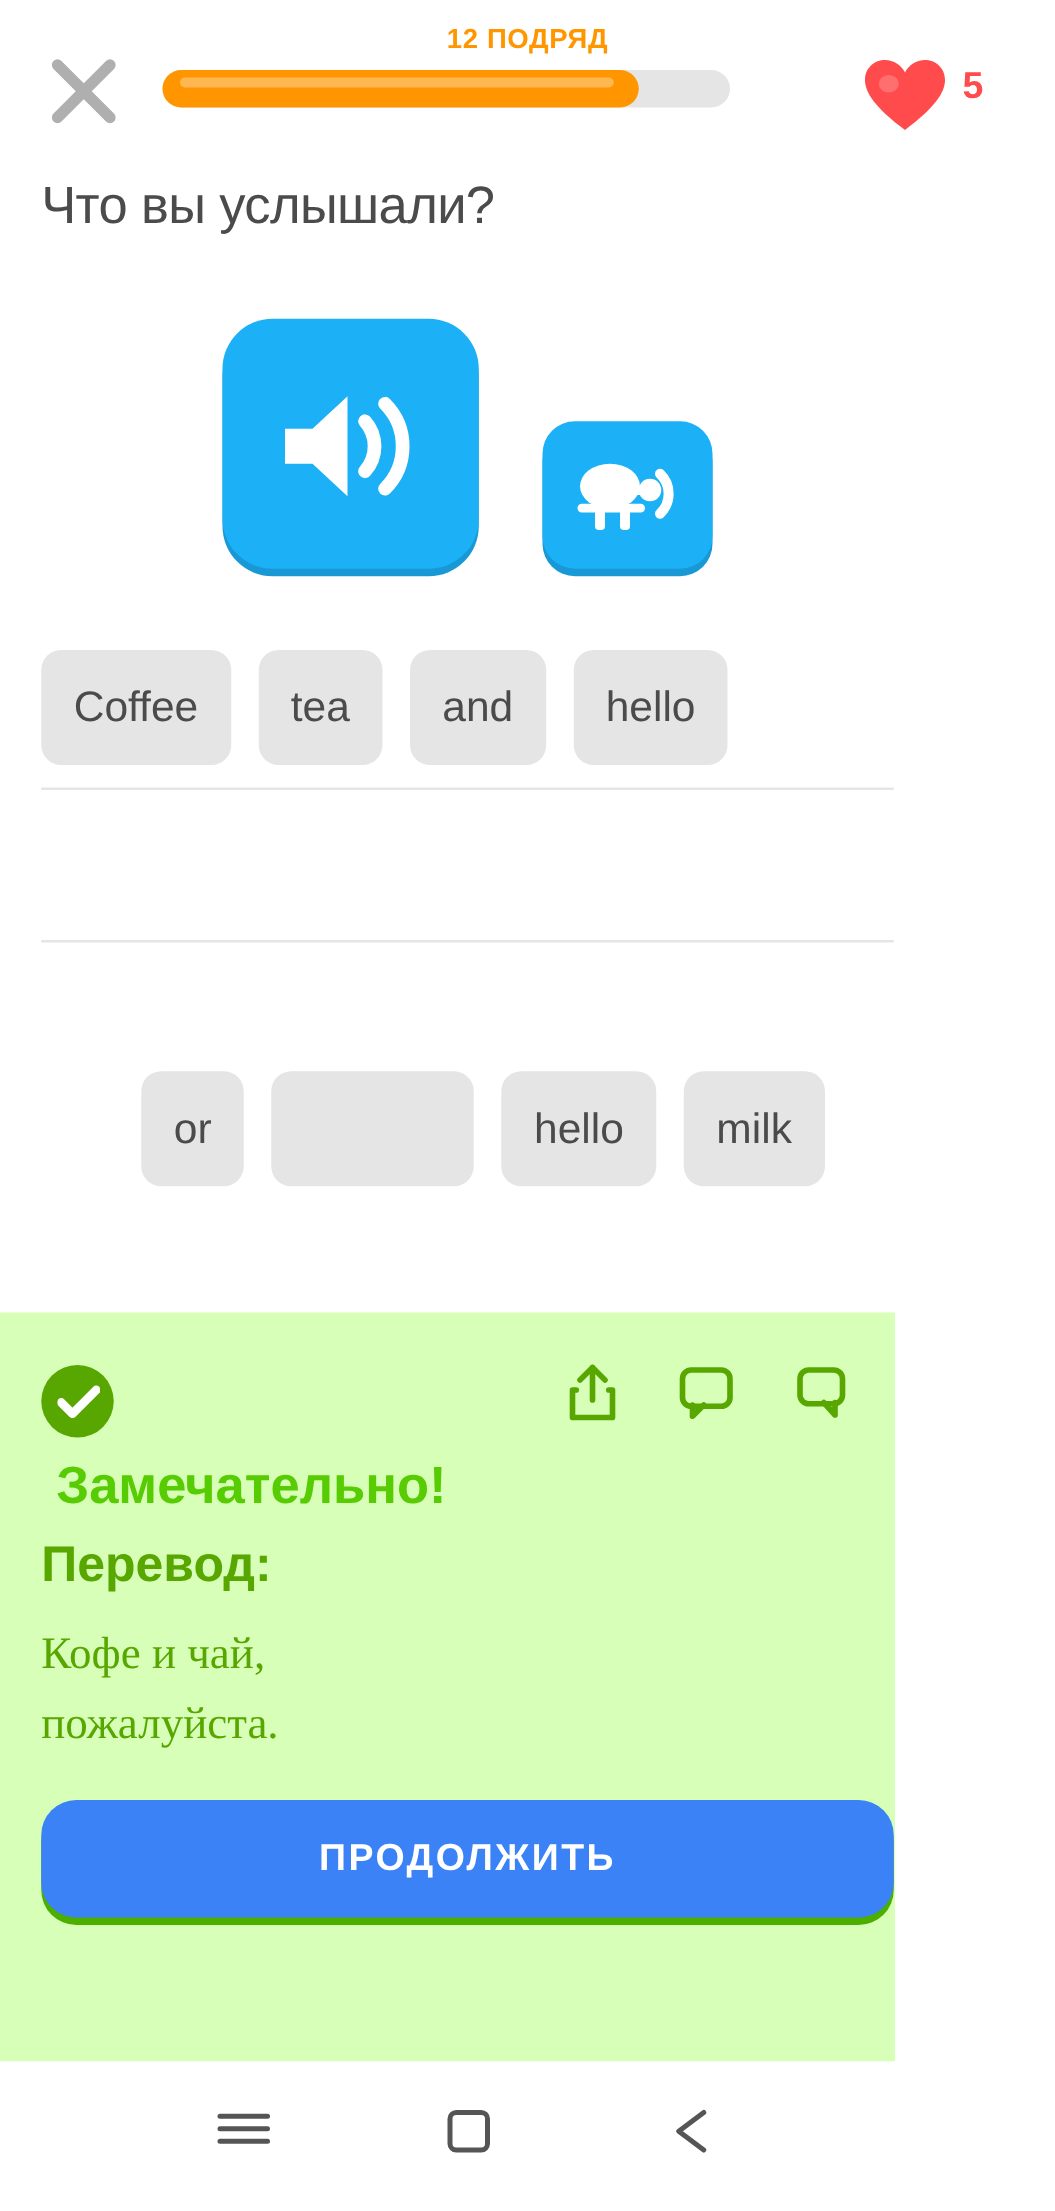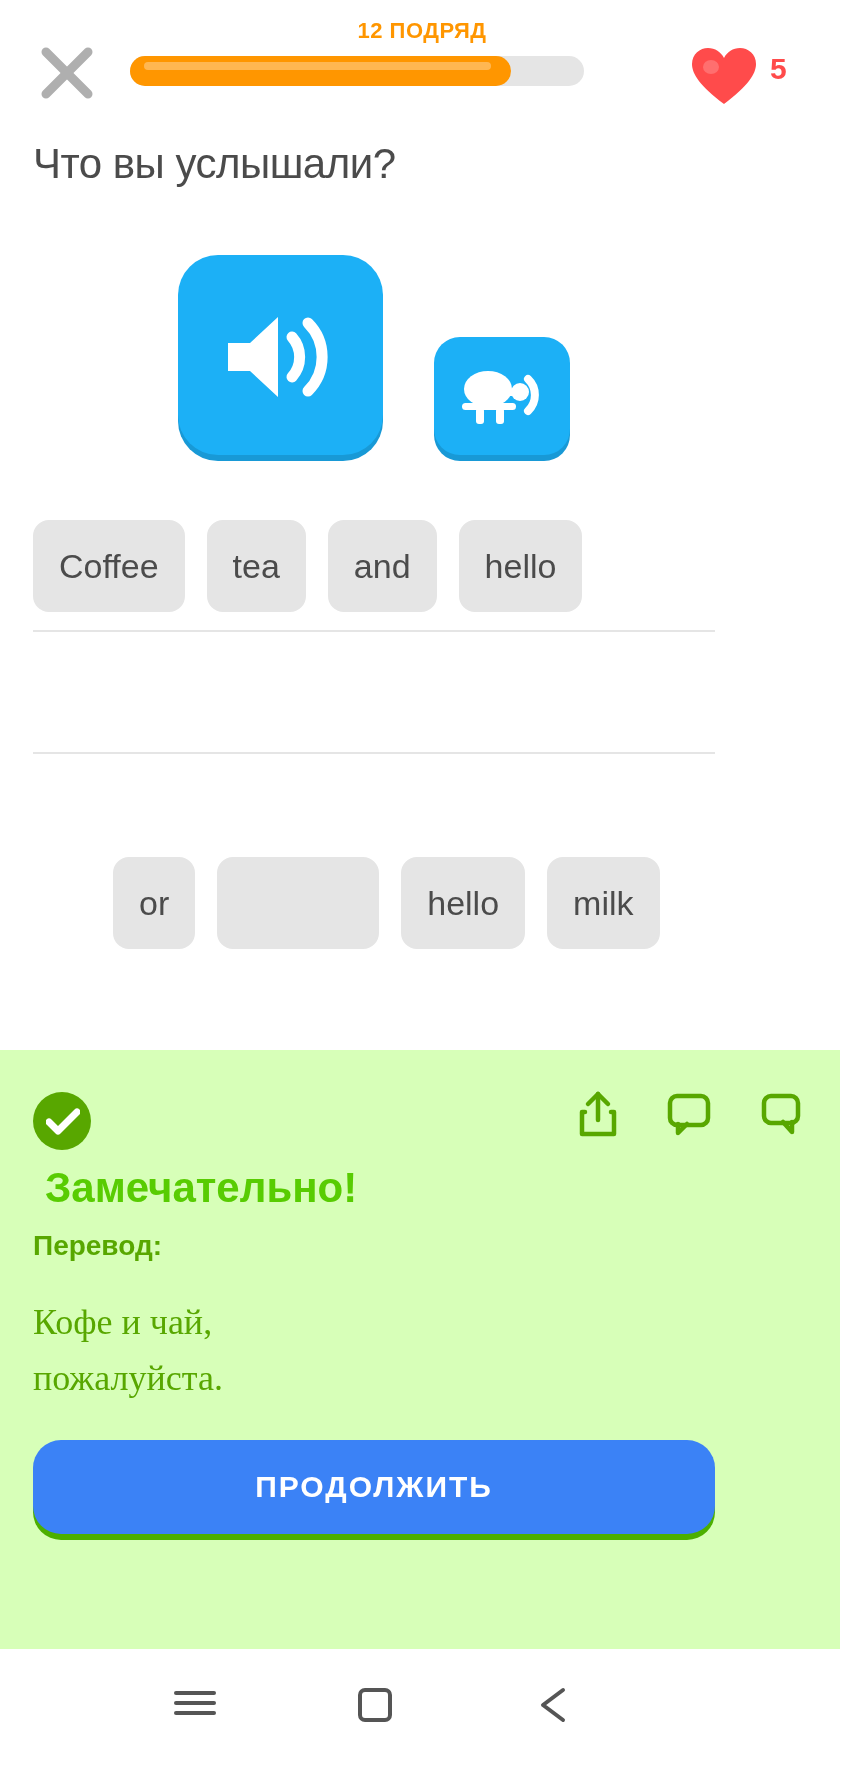--- a/index.html
+++ b/index.html
@@ -99,41 +99,41 @@
     display:flex;gap:22px;align-items:flex-start;
   }
   .tile-used{
     background:#E5E5E5;border:2px solid #E5E5E5;border-bottom-width:4px;
     border-radius:16px;height:92px;width:162px;
     box-sizing:border-box;cursor:default;
   }
 
   
   .result{
-    position:absolute;left:0;top:1050px;width:840px;height:600px;
+    position:absolute;left:0;top:1050px;width:716px;height:600px;
     background:#D7FFB8;
   }
   .check-badge{
     position:absolute;left:33px;top:42px;width:58px;height:58px;
     background:#58A700;border-radius:50%;
   }
   .check-badge svg{position:absolute;left:13px;top:16px;}
   .result-icons{
     position:absolute;right:36px;top:40px;
     display:flex;gap:46px;align-items:center;
   }
   .result-icons .ic{cursor:pointer;display:block;}
 
   .result-title{
     position:absolute;left:45px;top:114px;
     font-size:42px;font-weight:bold;color:#58CC02;
   }
   .result-subtitle{
     position:absolute;left:33px;top:180px;
-    font-size:28px;font-weight:bold;color:#58A700;
+    font-size:40px;font-weight:bold;color:#58A700;
   }
   .result-translation{
     position:absolute;left:33px;top:245px;width:560px;
     font-size:36px;color:#58A700;line-height:1.55;font-family:Liberation Serif, serif;
   }
 
   .continue-btn{
     position:absolute;left:33px;top:390px;width:682px;height:94px;
     background:#3b82f6;border-radius:28px;
     box-shadow:0 6px 0 #4CAF00;

